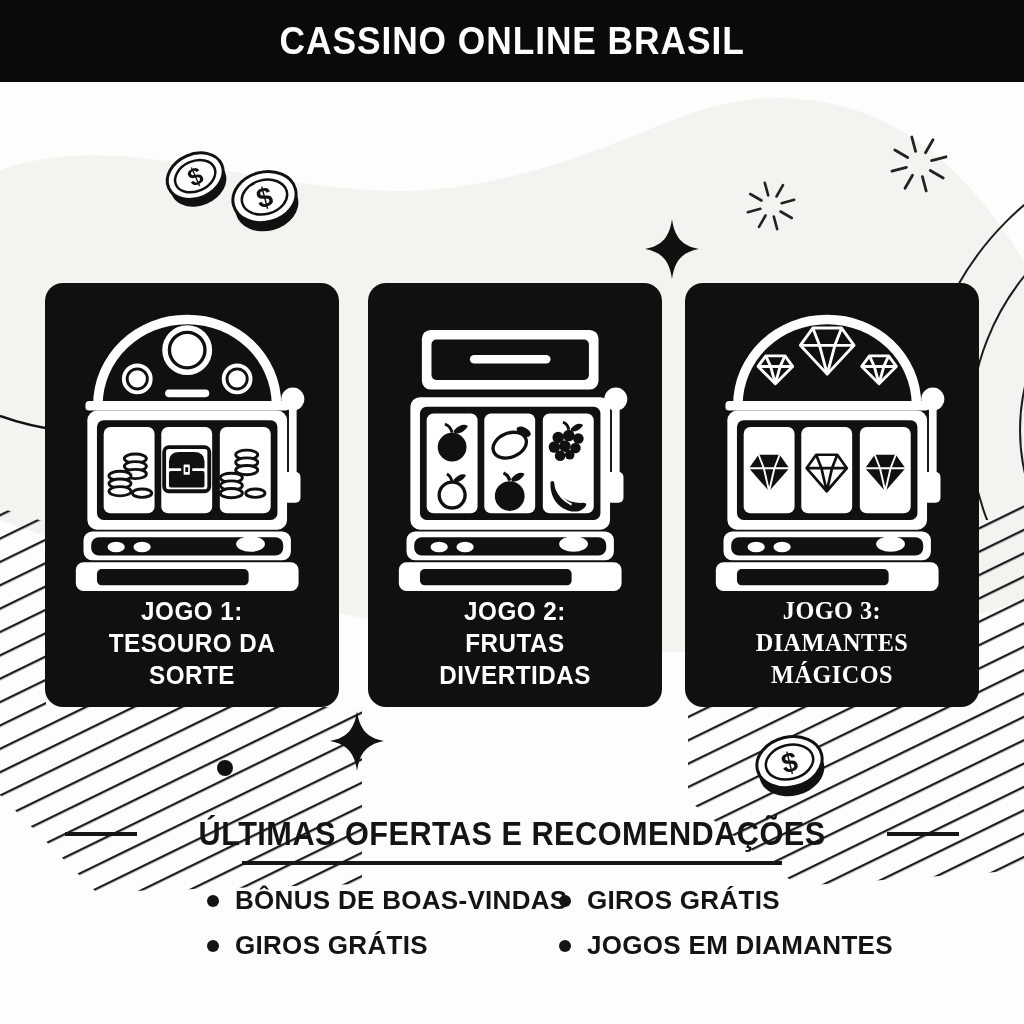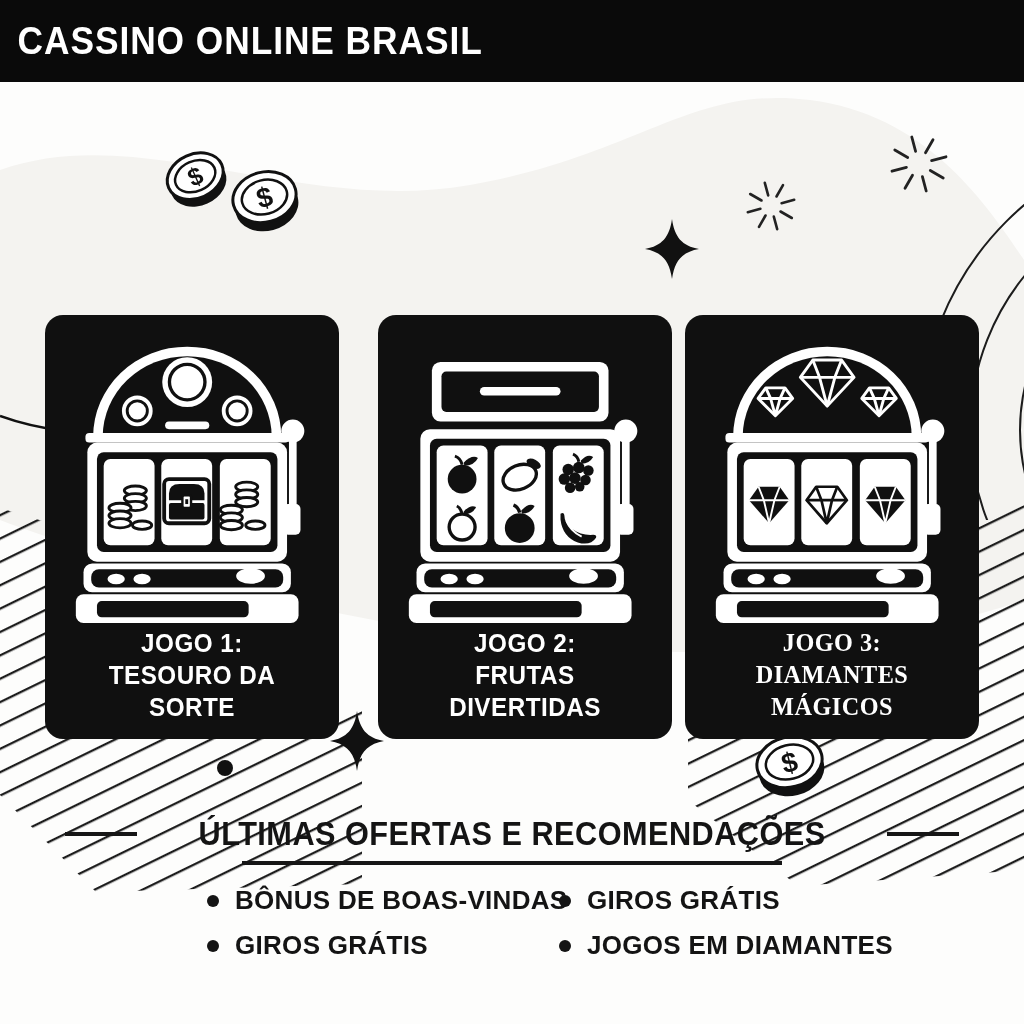--- a/index.html
+++ b/index.html
@@ -2,27 +2,27 @@
 <html><head>
 <meta charset="utf-8">
 <style>
   html,body{margin:0;padding:0;}
   body{width:1024px;height:1024px;overflow:hidden;background:#fff;
        font-family:"Liberation Sans",sans-serif;}
   .stage{position:relative;width:1024px;height:1024px;background:#fdfdfc;overflow:hidden;}
   .bg{position:absolute;left:0;top:0;width:1024px;height:1024px;z-index:0;}
   
   .header{position:absolute;top:0;left:0;width:1024px;height:82px;background:#0a0a0a;
-          display:flex;align-items:center;justify-content:flex-start;z-index:3;}
+          display:flex;align-items:center;justify-content:center;z-index:3;}
   .header .t{color:#ffffff;font-size:38px;font-weight:bold;letter-spacing:1px;
              transform:scaleX(.93);white-space:nowrap;}
   
   .card{position:absolute;top:283px;width:294px;height:424px;background:#101010;
-        border-radius:18px;z-index:2;margin-top:32px;}
-  #card1{left:45px;} #card2{left:378px;} #card3{left:685px;font-family:Liberation Serif, serif;}
+        border-radius:18px;z-index:2;}
+  #card1{left:45px;} #card2{left:368px;} #card3{left:685px;font-family:Liberation Serif, serif;}
   .machine{position:absolute;top:22px;left:27px;width:240px;height:288px;}
   .card .title{position:absolute;top:312px;left:8px;right:8px;color:#ffffff;text-align:center;
                font-weight:bold;font-size:25px;line-height:32px;letter-spacing:.5px;
                white-space:pre-line;transform:scaleX(.97);}
   
   .offers{position:absolute;left:0;top:815px;width:1024px;z-index:2;}
   .oh-row{display:flex;align-items:center;justify-content:center;gap:38px;text-align:right;}
   .dash{width:72px;height:4px;background:#161616;}
   .oh{font-size:33px;font-weight:bold;color:#141414;letter-spacing:.5px;margin:0;
       transform:scaleX(.93);white-space:nowrap;}

